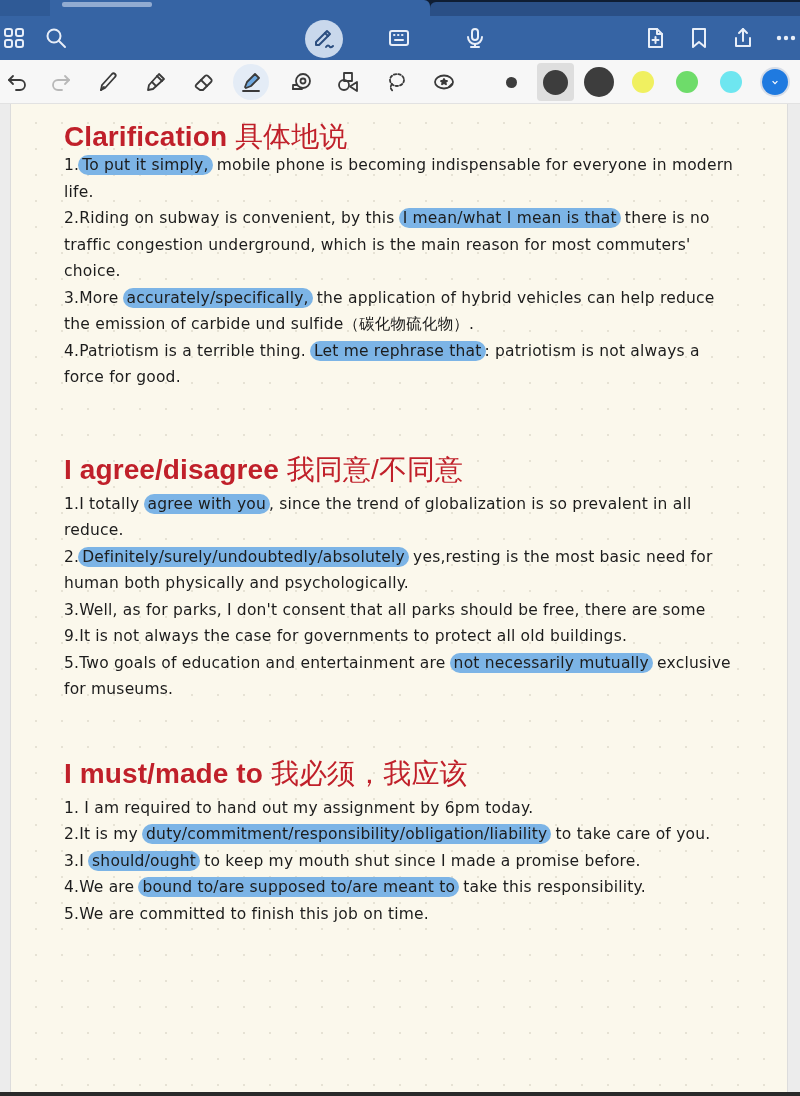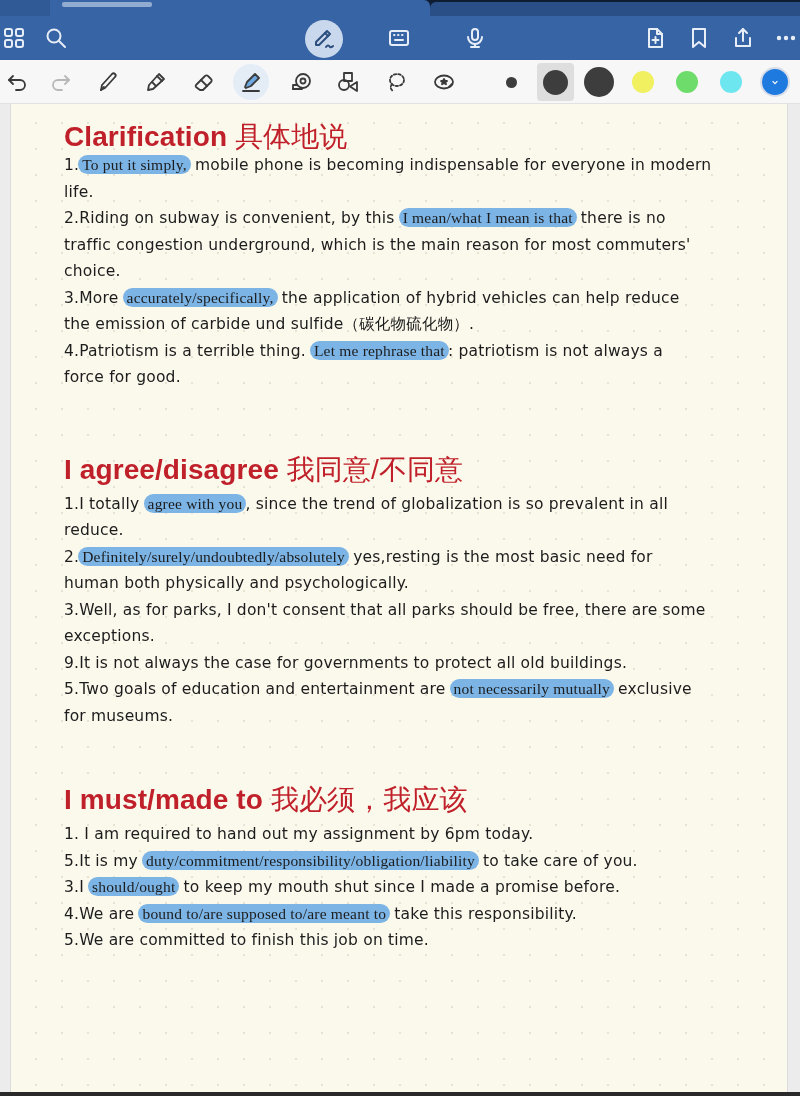--- a/index.html
+++ b/index.html
@@ -33,21 +33,21 @@
   .page { position: absolute; left: 10px; top: 104px; width: 778px; height: 992px; background: #fbf8ec;
           background-image: radial-gradient(circle, #e6e2d4 1px, transparent 1.4px);
           background-size: 26px 26px; background-position: 12px 6px;
           border-left: 1px solid #dcdcdc; border-right: 1px solid #dcdcdc; }
   .page-bottom { position: absolute; left: 0; top: 1092px; width: 800px; height: 4px; background: #2a2a2a; }
 
   .content { position: absolute; left: 53px; top: 18px; width: 720px; font-family: "DejaVu Sans", sans-serif; color: #1c1c1c; }
   .section-title { font-family: "Liberation Sans", sans-serif; font-weight: bold; font-size: 28px; color: #c0202a; height: 30px; line-height: 30px; letter-spacing: 0.1px; }
   .section-title .zh { font-weight: normal; }
   .line { font-size: 15.5px; line-height: 26.5px; white-space: nowrap; letter-spacing: 0.2px; }
-  .hl { background: #7cb4e6; border-radius: 12px; padding: 1px 4px; margin: 0 -1px; font-family: Liberation Serif, serif; }
+  .hl { background: #7cb4e6; border-radius: 12px; padding: 1px 4px; margin: 0 -1px; }
   .gap1 { height: 64px; }
   .gap2 { height: 56px; }
   .title-gap { height: 6px; }
 </style>
 </head>
 <body>
 
 <div class="tabstrip">
   <div class="tab-active"></div>
   <div class="tab-title">
@@ -224,32 +224,31 @@
     <div class="gap1"></div>
 
     <div class="section-title"><span>I agree/disagree</span> <span class="zh">我同意/不同意</span></div>
     <div class="title-gap"></div>
     <div id="sec1">
         <div class="line"><span>1.I totally </span><span class="hl">agree with you</span><span>, since the trend of globalization is so prevalent in all</span></div>
         <div class="line"><span>reduce.</span></div>
         <div class="line"><span>2.</span><span class="hl">Definitely/surely/undoubtedly/absolutely</span><span> yes,resting is the most basic need for</span></div>
         <div class="line"><span>human both physically and psychologically.</span></div>
         <div class="line"><span>3.Well, as for parks, I don't consent that all parks should be free, there are some</span></div>
-        <div class="line"><span>exceptions.</span></div>
         <div class="line"><span>9.It is not always the case for governments to protect all old buildings.</span></div>
         <div class="line"><span>5.Two goals of education and entertainment are </span><span class="hl">not necessarily mutually</span><span> exclusive</span></div>
         <div class="line"><span>for museums.</span></div>
       </div>
 
     <div class="gap2"></div>
 
     <div class="section-title"><span>I must/made to</span> <span class="zh">我必须，我应该</span></div>
     <div class="title-gap"></div>
     <div id="sec2">
         <div class="line"><span>1. I am required to hand out my assignment by 6pm today.</span></div>
-        <div class="line"><span>5.It is my </span><span class="hl">duty/commitment/responsibility/obligation/liability</span><span> to take care of you.</span></div>
+        <div class="line"><span>2.It is my </span><span class="hl">duty/commitment/responsibility/obligation/liability</span><span> to take care of you.</span></div>
         <div class="line"><span>3.I </span><span class="hl">should/ought</span><span> to keep my mouth shut since I made a promise before.</span></div>
         <div class="line"><span>4.We are </span><span class="hl">bound to/are supposed to/are meant to</span><span> take this responsibility.</span></div>
         <div class="line"><span>5.We are committed to finish this job on time.</span></div>
       </div>
   </div>
 </div>
 <div class="page-bottom"></div>
 
 </body></html>

